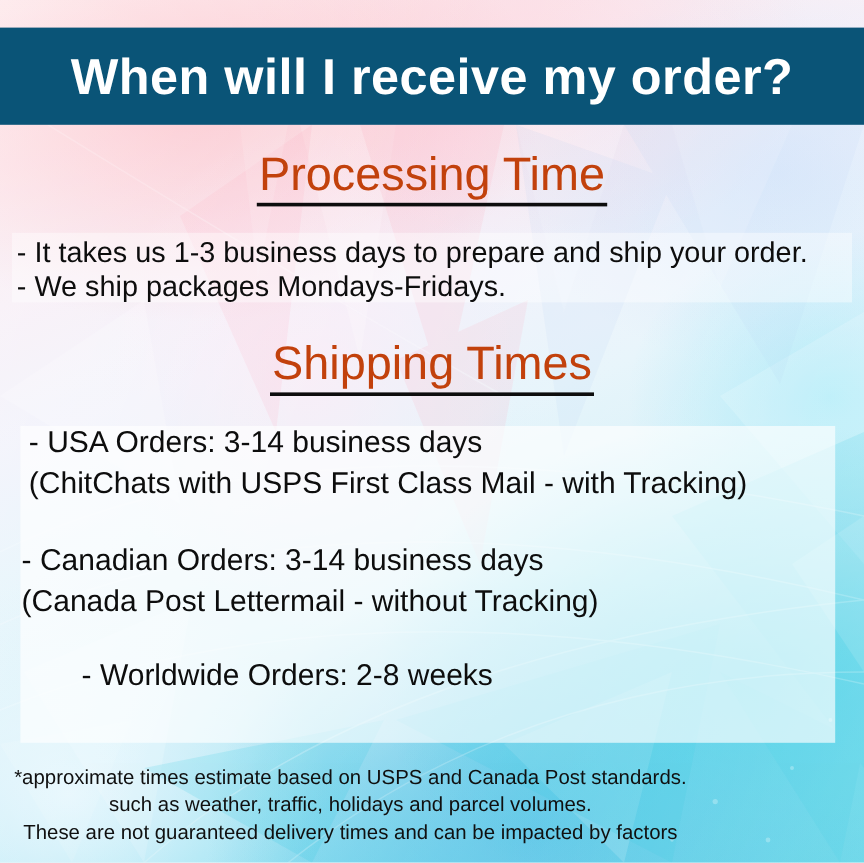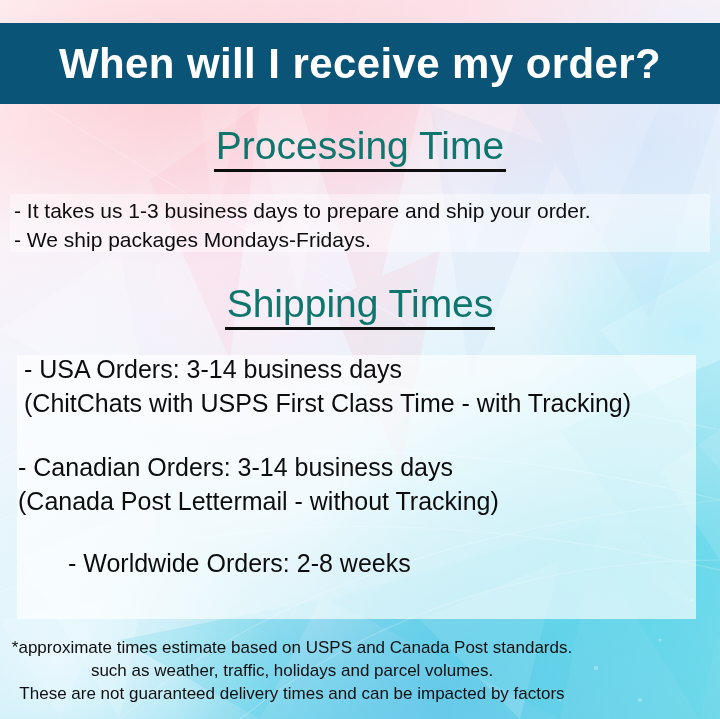--- a/index.html
+++ b/index.html
@@ -82,21 +82,21 @@
     white-space: nowrap;
     line-height: 1;
   }
 
   
   .section-heading {
     position: absolute;
     left: 0;
     width: 720px;
     text-align: center;
-    color: #0f766e;
+    color: #c2410c;
     font-family: "Liberation Sans", sans-serif;
     font-size: 39px;
     font-weight: normal;
     line-height: 1.05;
   }
   .section-heading span.hd-underline {
     display: inline-block;
     border-bottom: 3px solid #0d0d0d;
     padding: 0 2px 2px 2px;
   }
@@ -112,21 +112,21 @@
     height: 58px;
     background: rgba(255,255,255,0.42);
   }
   .proc-lines {
     position: absolute;
     left: 14px;
     top: 196px;
     width: 700px;
     color: #0d0d0d;
     font-family: "Liberation Sans", sans-serif;
-    font-size: 21px;
+    font-size: 24px;
     line-height: 29px;
     white-space: nowrap;
   }
 
   
   .ship-panel {
     position: absolute;
     left: 17px;
     top: 355px;
     width: 679px;
@@ -235,21 +235,21 @@
   </div>
 
   <div class="section-heading" id="heading-shipping">
     <span class="hd-underline">Shipping Times</span>
   </div>
 
   <div class="ship-panel"></div>
 
   <div class="ship-block" id="ship-usa">
     <span class="sub">- USA Orders: 3-14 business days</span>
-    <span class="sub"> (ChitChats with USPS First Class Time - with Tracking)</span>
+    <span class="sub"> (ChitChats with USPS First Class Mail - with Tracking)</span>
   </div>
 
   <div class="ship-block" id="ship-canada">
     <span class="sub">- Canadian Orders: 3-14 business days</span>
     <span class="sub">(Canada Post Lettermail - without Tracking)</span>
   </div>
 
   <div class="ship-block" id="ship-world">
     <span class="sub">- Worldwide Orders: 2-8 weeks</span>
   </div>

